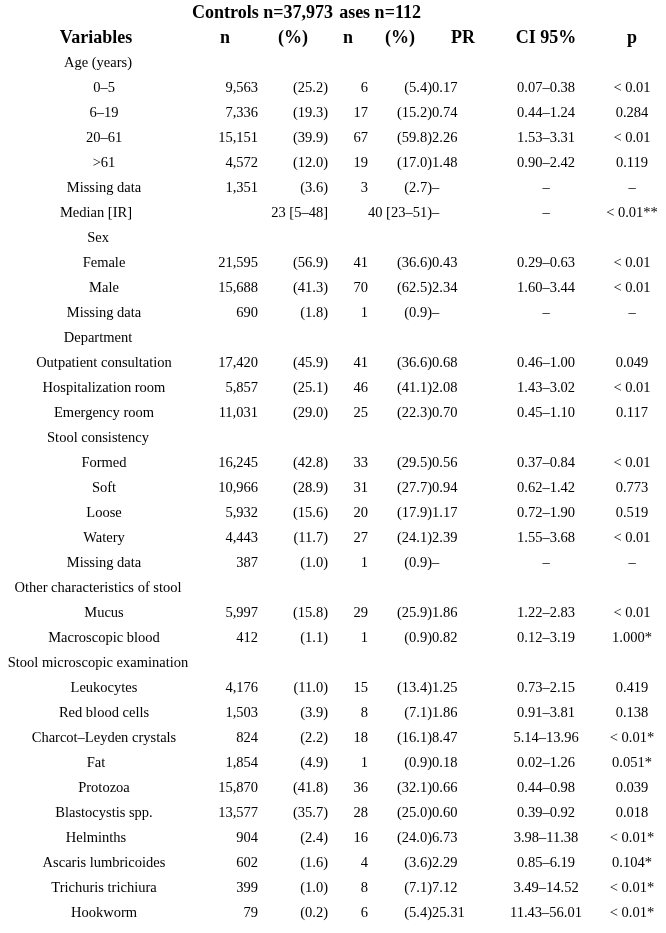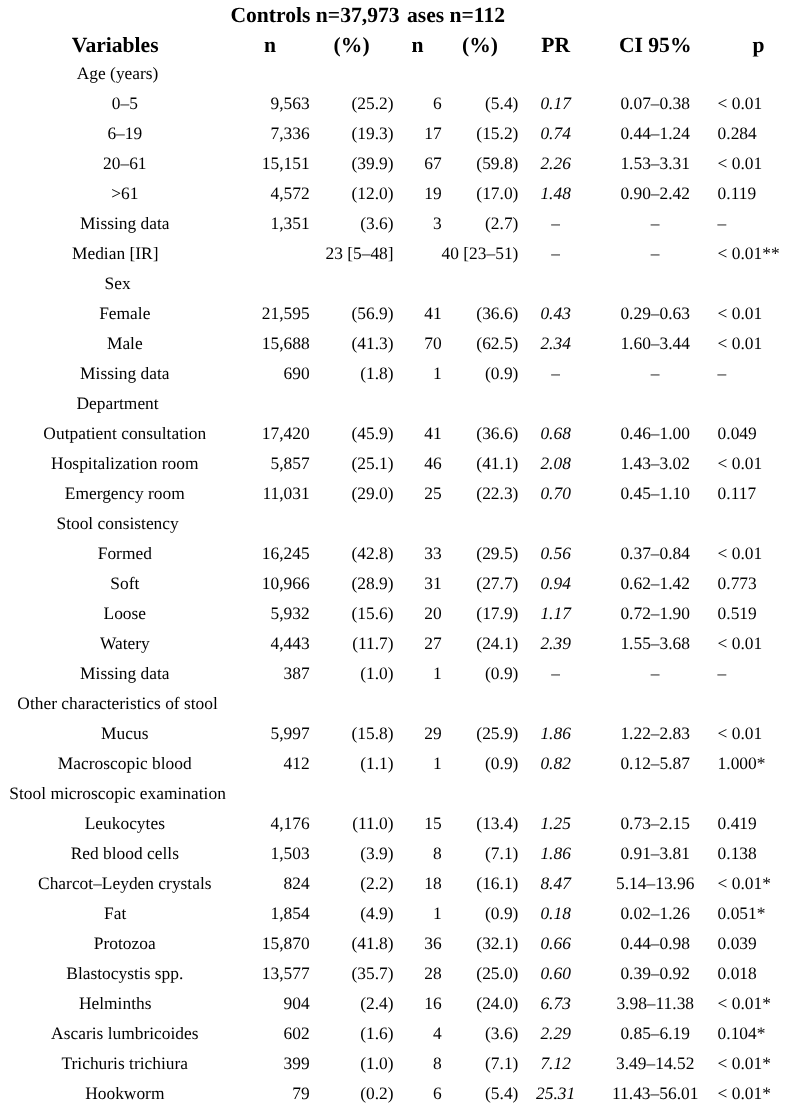--- a/index.html
+++ b/index.html
@@ -89,30 +89,29 @@
   }
   td.pct {
     text-align: right;
     padding-right: 14px;
   }
   td.pct-k {
     text-align: right;
     padding-right: 12px;
   }
   td.pr {
-    text-align: center;
+    text-align: left;
     padding-right: 8px;
-    font-style: italic;
   }
   td.ci {
     text-align: center;
     padding-right: 8px;
   }
   td.pcol {
-    text-align: left;
+    text-align: center;
     padding-right: 5px;
   }
   td.span-median-c {
     text-align: right;
     padding-right: 22px;
   }
   td.span-median-k {
     text-align: right;
     padding-right: 10px;
   }
@@ -378,21 +377,21 @@
           <td class="ci">1.22–2.83</td>
           <td class="pcol">&lt; 0.01</td>
         </tr>
         <tr>
           <td class="v-label indent">Macroscopic blood</td>
           <td class="num">412</td>
           <td class="pct">(1.1)</td>
           <td class="num-kn">1</td>
           <td class="pct-k">(0.9)</td>
           <td class="pr">0.82</td>
-          <td class="ci">0.12–5.87</td>
+          <td class="ci">0.12–3.19</td>
           <td class="pcol">1.000*</td>
         </tr>
         <tr class="group-row">
           <td class="v-label">Stool microscopic examination</td>
           <td class="num"></td>
           <td class="pct"></td>
           <td class="num-kn"></td>
           <td class="pct-k"></td>
           <td class="pr"></td>
           <td class="ci"></td>

